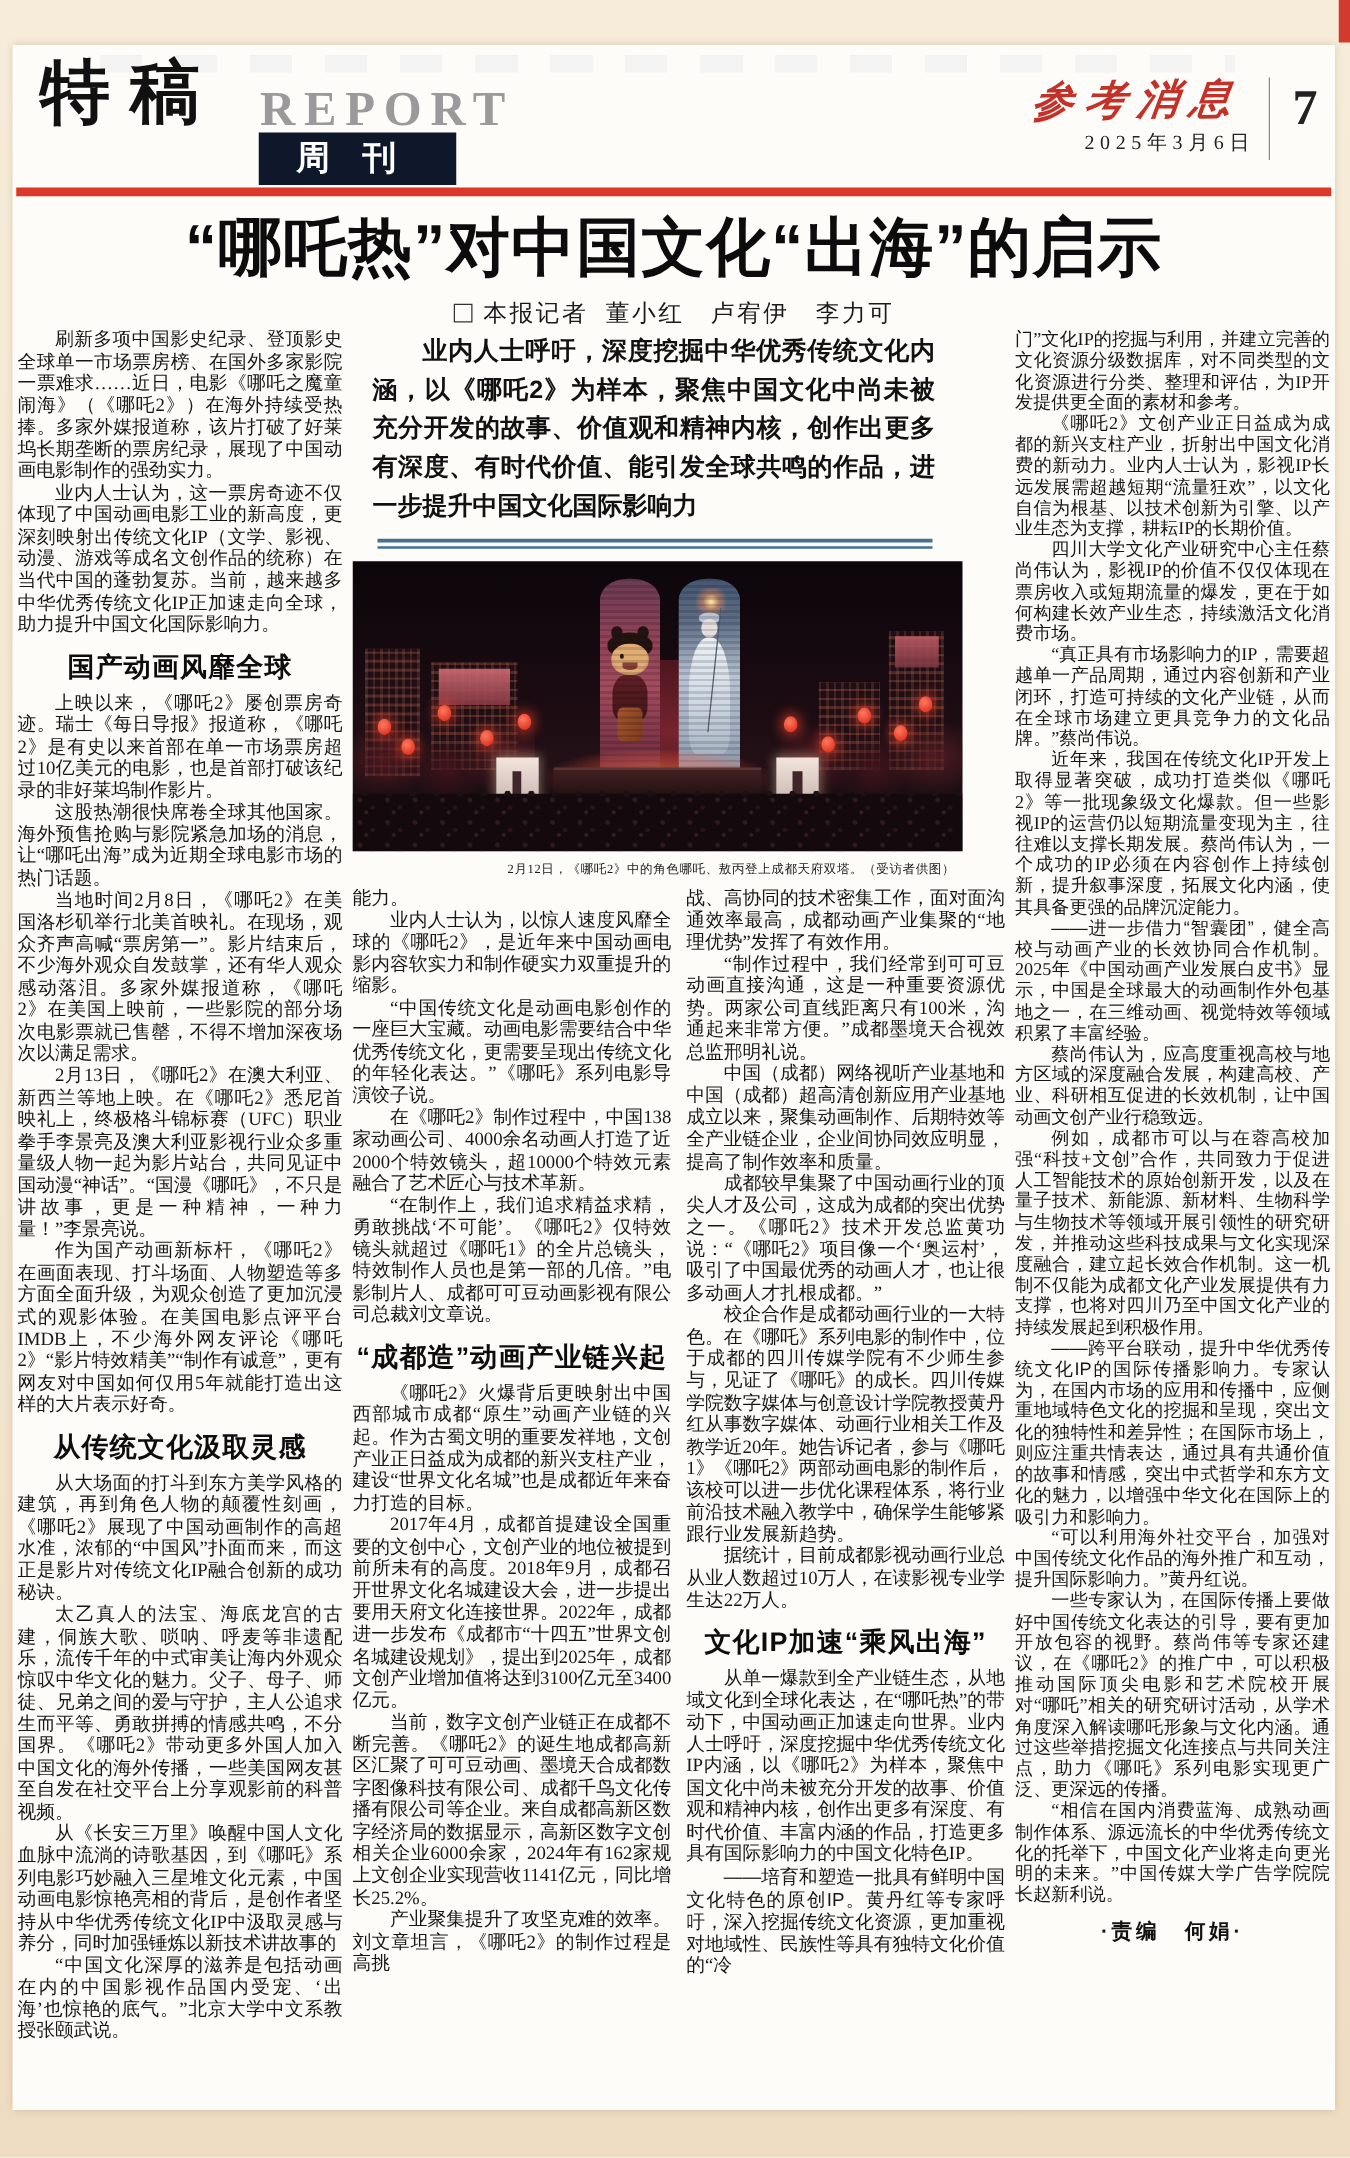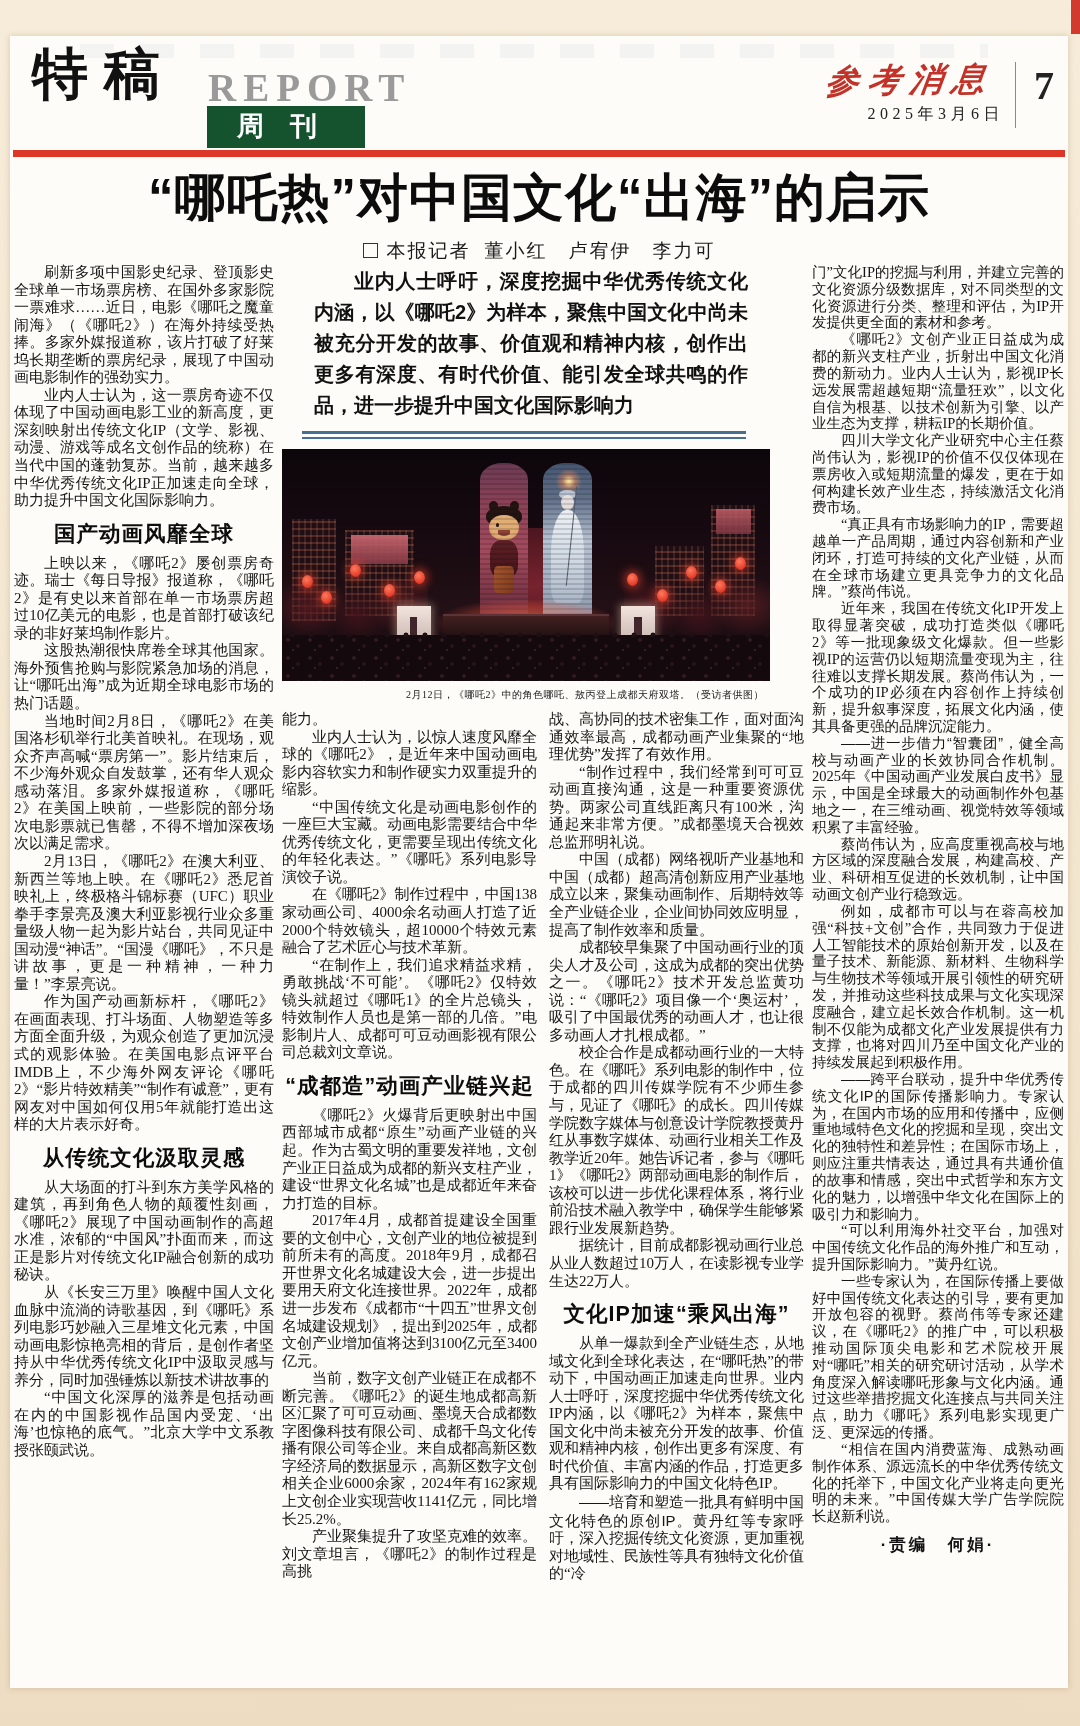--- a/index.html
+++ b/index.html
@@ -5,21 +5,21 @@
   html,body{margin:0;padding:0;}
   body{width:1080px;height:1726px;position:relative;background:linear-gradient(180deg,#f6ecd9 0%,#f3e6cf 50%,#eedcc2 100%);font-family:"Liberation Serif",serif;color:#151515;overflow:hidden;}
   .page{position:absolute;left:10px;top:36px;width:1058px;height:1652px;background:#fdfcf8;box-shadow:0 0 6px rgba(120,90,50,.25);overflow:hidden;}
   .corner-red{position:absolute;right:0;top:0;width:9px;height:34px;background:#d23a2e;}
   .ghost-band{position:absolute;top:8px;left:70px;right:80px;height:14px;background:repeating-linear-gradient(90deg,#ececec 0 34px,transparent 34px 60px);opacity:.55;}
 
   
   .header{position:relative;height:114px;}
   .sec-cn{position:absolute;left:22px;top:10px;font-family:"Liberation Sans",sans-serif;font-weight:900;font-size:56px;letter-spacing:16px;line-height:1;color:#111;}
   .sec-en{position:absolute;left:198px;top:32px;font-family:"Liberation Serif",serif;font-weight:bold;font-size:39px;letter-spacing:7px;color:#9a9a9a;line-height:1;}
-  .sec-weekly{position:absolute;left:197px;top:70px;background:#14532d;color:#fff;font-family:"Liberation Sans",sans-serif;font-weight:bold;font-size:27px;line-height:1;padding:7px 22px 8px 30px;letter-spacing:26px;}
+  .sec-weekly{position:absolute;left:197px;top:70px;background:#0f172a;color:#fff;font-family:"Liberation Sans",sans-serif;font-weight:bold;font-size:27px;line-height:1;padding:7px 22px 8px 30px;letter-spacing:26px;}
   .masthead{position:absolute;right:74px;top:22px;color:#c23229;font-family:"DejaVu Serif",serif;font-style:italic;font-weight:bold;font-size:33px;letter-spacing:9px;transform:skewX(-8deg) rotate(-1deg);white-space:nowrap;}
   .pubdate{position:absolute;right:64px;top:68px;font-size:16px;letter-spacing:4.5px;color:#222;white-space:nowrap;}
   .pg-divider{position:absolute;right:52px;top:26px;width:1.5px;height:66px;background:#8a8a8a;}
   .pagenum{position:absolute;right:14px;top:26px;font-size:40px;font-weight:bold;font-family:"Liberation Serif",serif;color:#222;}
   .red-rule{height:7px;background:#dd372a;margin:0 3px;}
 
   
   .headline{text-align:center;font-family:"Liberation Sans",sans-serif;font-weight:900;font-size:51px;letter-spacing:1px;margin:10px 8px 0;line-height:1.2;color:#0c0c0c;}
   .byline{text-align:center;margin-top:10px;font-size:19px;letter-spacing:2px;color:#1a1a1a;}
   .byline .box{display:inline-block;width:13px;height:13px;border:1.5px solid #333;margin-right:9px;vertical-align:-1px;}
@@ -30,21 +30,21 @@
   .colA{width:260px;overflow:hidden;}
   .mid{width:522px;overflow:hidden;}
   .colD{width:252px;overflow:hidden;}
   p.t{margin:0;text-indent:2em;text-align:justify;font-size:15px;line-height:1.17;color:#161616;}
   .colD p.t{font-size:14.5px;line-height:1.16;}
   p.t.noind{text-indent:0;}
   .sec-head{margin:9px 0 7px;text-align:center;font-family:"Liberation Sans",sans-serif;font-weight:900;font-size:21.5px;letter-spacing:1px;color:#0d0d0d;}
   p.t b{font-family:"Liberation Sans",sans-serif;font-weight:normal;}
 
   
-  .lede{font-family:"Liberation Sans",sans-serif;font-weight:bold;font-size:20px;line-height:1.55;text-indent:2em;text-align:justify;margin:2px 56px 0 32px;color:#111;}
+  .lede{font-family:"Liberation Sans",sans-serif;font-weight:bold;font-size:20px;line-height:1.55;text-indent:2em;text-align:justify;margin:2px 56px 0 16px;color:#111;}
   .dbl-rule{margin:10px 58px 10px 20px;border-top:3.5px solid #47708f;border-bottom:2px solid #47708f;height:3px;}
   .photo{position:relative;height:232px;margin-right:34px;background:linear-gradient(180deg,#0c060a 0%,#170a10 38%,#221016 68%,#150a0e 100%);overflow:hidden;}
   .caption{font-size:10px;margin:7px 40px 9px 6px;text-align:right;letter-spacing:.5px;color:#181818;}
   .two-col{display:flex;gap:12px;}
   .two-col .sub{width:255px;overflow:hidden;}
 
   
   .ph{position:absolute;}
   .bldg{background-color:#20101600;background-image:repeating-linear-gradient(0deg,rgba(255,130,95,.22) 0 2px,transparent 2px 7px),repeating-linear-gradient(90deg,rgba(255,150,110,.14) 0 2px,transparent 2px 6px);background-color:#1f0f15;}
   .b1{left:2%;bottom:26%;width:9%;height:44%;}
@@ -121,20 +121,21 @@
       <p class="t">刷新多项中国影史纪录、登顶影史全球单一市场票房榜、在国外多家影院一票难求……近日，电影《哪吒之魔童闹海》（《哪吒2》）在海外持续受热捧。多家外媒报道称，该片打破了好莱坞长期垄断的票房纪录，展现了中国动画电影制作的强劲实力。</p>
       <p class="t">业内人士认为，这一票房奇迹不仅体现了中国动画电影工业的新高度，更深刻映射出传统文化IP（文学、影视、动漫、游戏等成名文创作品的统称）在当代中国的蓬勃复苏。当前，越来越多中华优秀传统文化IP正加速走向全球，助力提升中国文化国际影响力。</p>
       <h2 class="sec-head">国产动画风靡全球</h2>
       <p class="t">上映以来，《哪吒2》屡创票房奇迹。瑞士《每日导报》报道称，《哪吒2》是有史以来首部在单一市场票房超过10亿美元的电影，也是首部打破该纪录的非好莱坞制作影片。</p>
       <p class="t">这股热潮很快席卷全球其他国家。海外预售抢购与影院紧急加场的消息，让“哪吒出海”成为近期全球电影市场的热门话题。</p>
       <p class="t">当地时间2月8日，《哪吒2》在美国洛杉矶举行北美首映礼。在现场，观众齐声高喊“票房第一”。影片结束后，不少海外观众自发鼓掌，还有华人观众感动落泪。多家外媒报道称，《哪吒2》在美国上映前，一些影院的部分场次电影票就已售罄，不得不增加深夜场次以满足需求。</p>
       <p class="t">2月13日，《哪吒2》在澳大利亚、新西兰等地上映。在《哪吒2》悉尼首映礼上，终极格斗锦标赛（UFC）职业拳手李景亮及澳大利亚影视行业众多重量级人物一起为影片站台，共同见证中国动漫“神话”。“国漫《哪吒》，不只是讲故事，更是一种精神，一种力量！”李景亮说。</p>
       <p class="t">作为国产动画新标杆，《哪吒2》在画面表现、打斗场面、人物塑造等多方面全面升级，为观众创造了更加沉浸式的观影体验。在美国电影点评平台IMDB上，不少海外网友评论《哪吒2》“影片特效精美”“制作有诚意”，更有网友对中国如何仅用5年就能打造出这样的大片表示好奇。</p>
       <h2 class="sec-head">从传统文化汲取灵感</h2>
       <p class="t">从大场面的打斗到东方美学风格的建筑，再到角色人物的颠覆性刻画，《哪吒2》展现了中国动画制作的高超水准，浓郁的“中国风”扑面而来，而这正是影片对传统文化IP融合创新的成功秘诀。</p>
+      <p class="t">太乙真人的法宝、海底龙宫的古建，侗族大歌、唢呐、呼麦等非遗配乐，流传千年的中式审美让海内外观众惊叹中华文化的魅力。父子、母子、师徒、兄弟之间的爱与守护，主人公追求生而平等、勇敢拼搏的情感共鸣，不分国界。《哪吒2》带动更多外国人加入中国文化的海外传播，一些美国网友甚至自发在社交平台上分享观影前的科普视频。</p>
       <p class="t">从《长安三万里》唤醒中国人文化血脉中流淌的诗歌基因，到《哪吒》系列电影巧妙融入三星堆文化元素，中国动画电影惊艳亮相的背后，是创作者坚持从中华优秀传统文化IP中汲取灵感与养分，同时加强锤炼以新技术讲故事的</p>
       <p class="t">“中国文化深厚的滋养是包括动画在内的中国影视作品国内受宠、‘出海’也惊艳的底气。”北京大学中文系教授张颐武说。</p>
     </div>
 
     <div class="mid">
       <p class="lede">业内人士呼吁，深度挖掘中华优秀传统文化内涵，以《哪吒2》为样本，聚焦中国文化中尚未被充分开发的故事、价值观和精神内核，创作出更多有深度、有时代价值、能引发全球共鸣的作品，进一步提升中国文化国际影响力</p>
       <div class="dbl-rule"></div>
 
       <div class="photo">
         <div class="ph bldg b1"></div>

